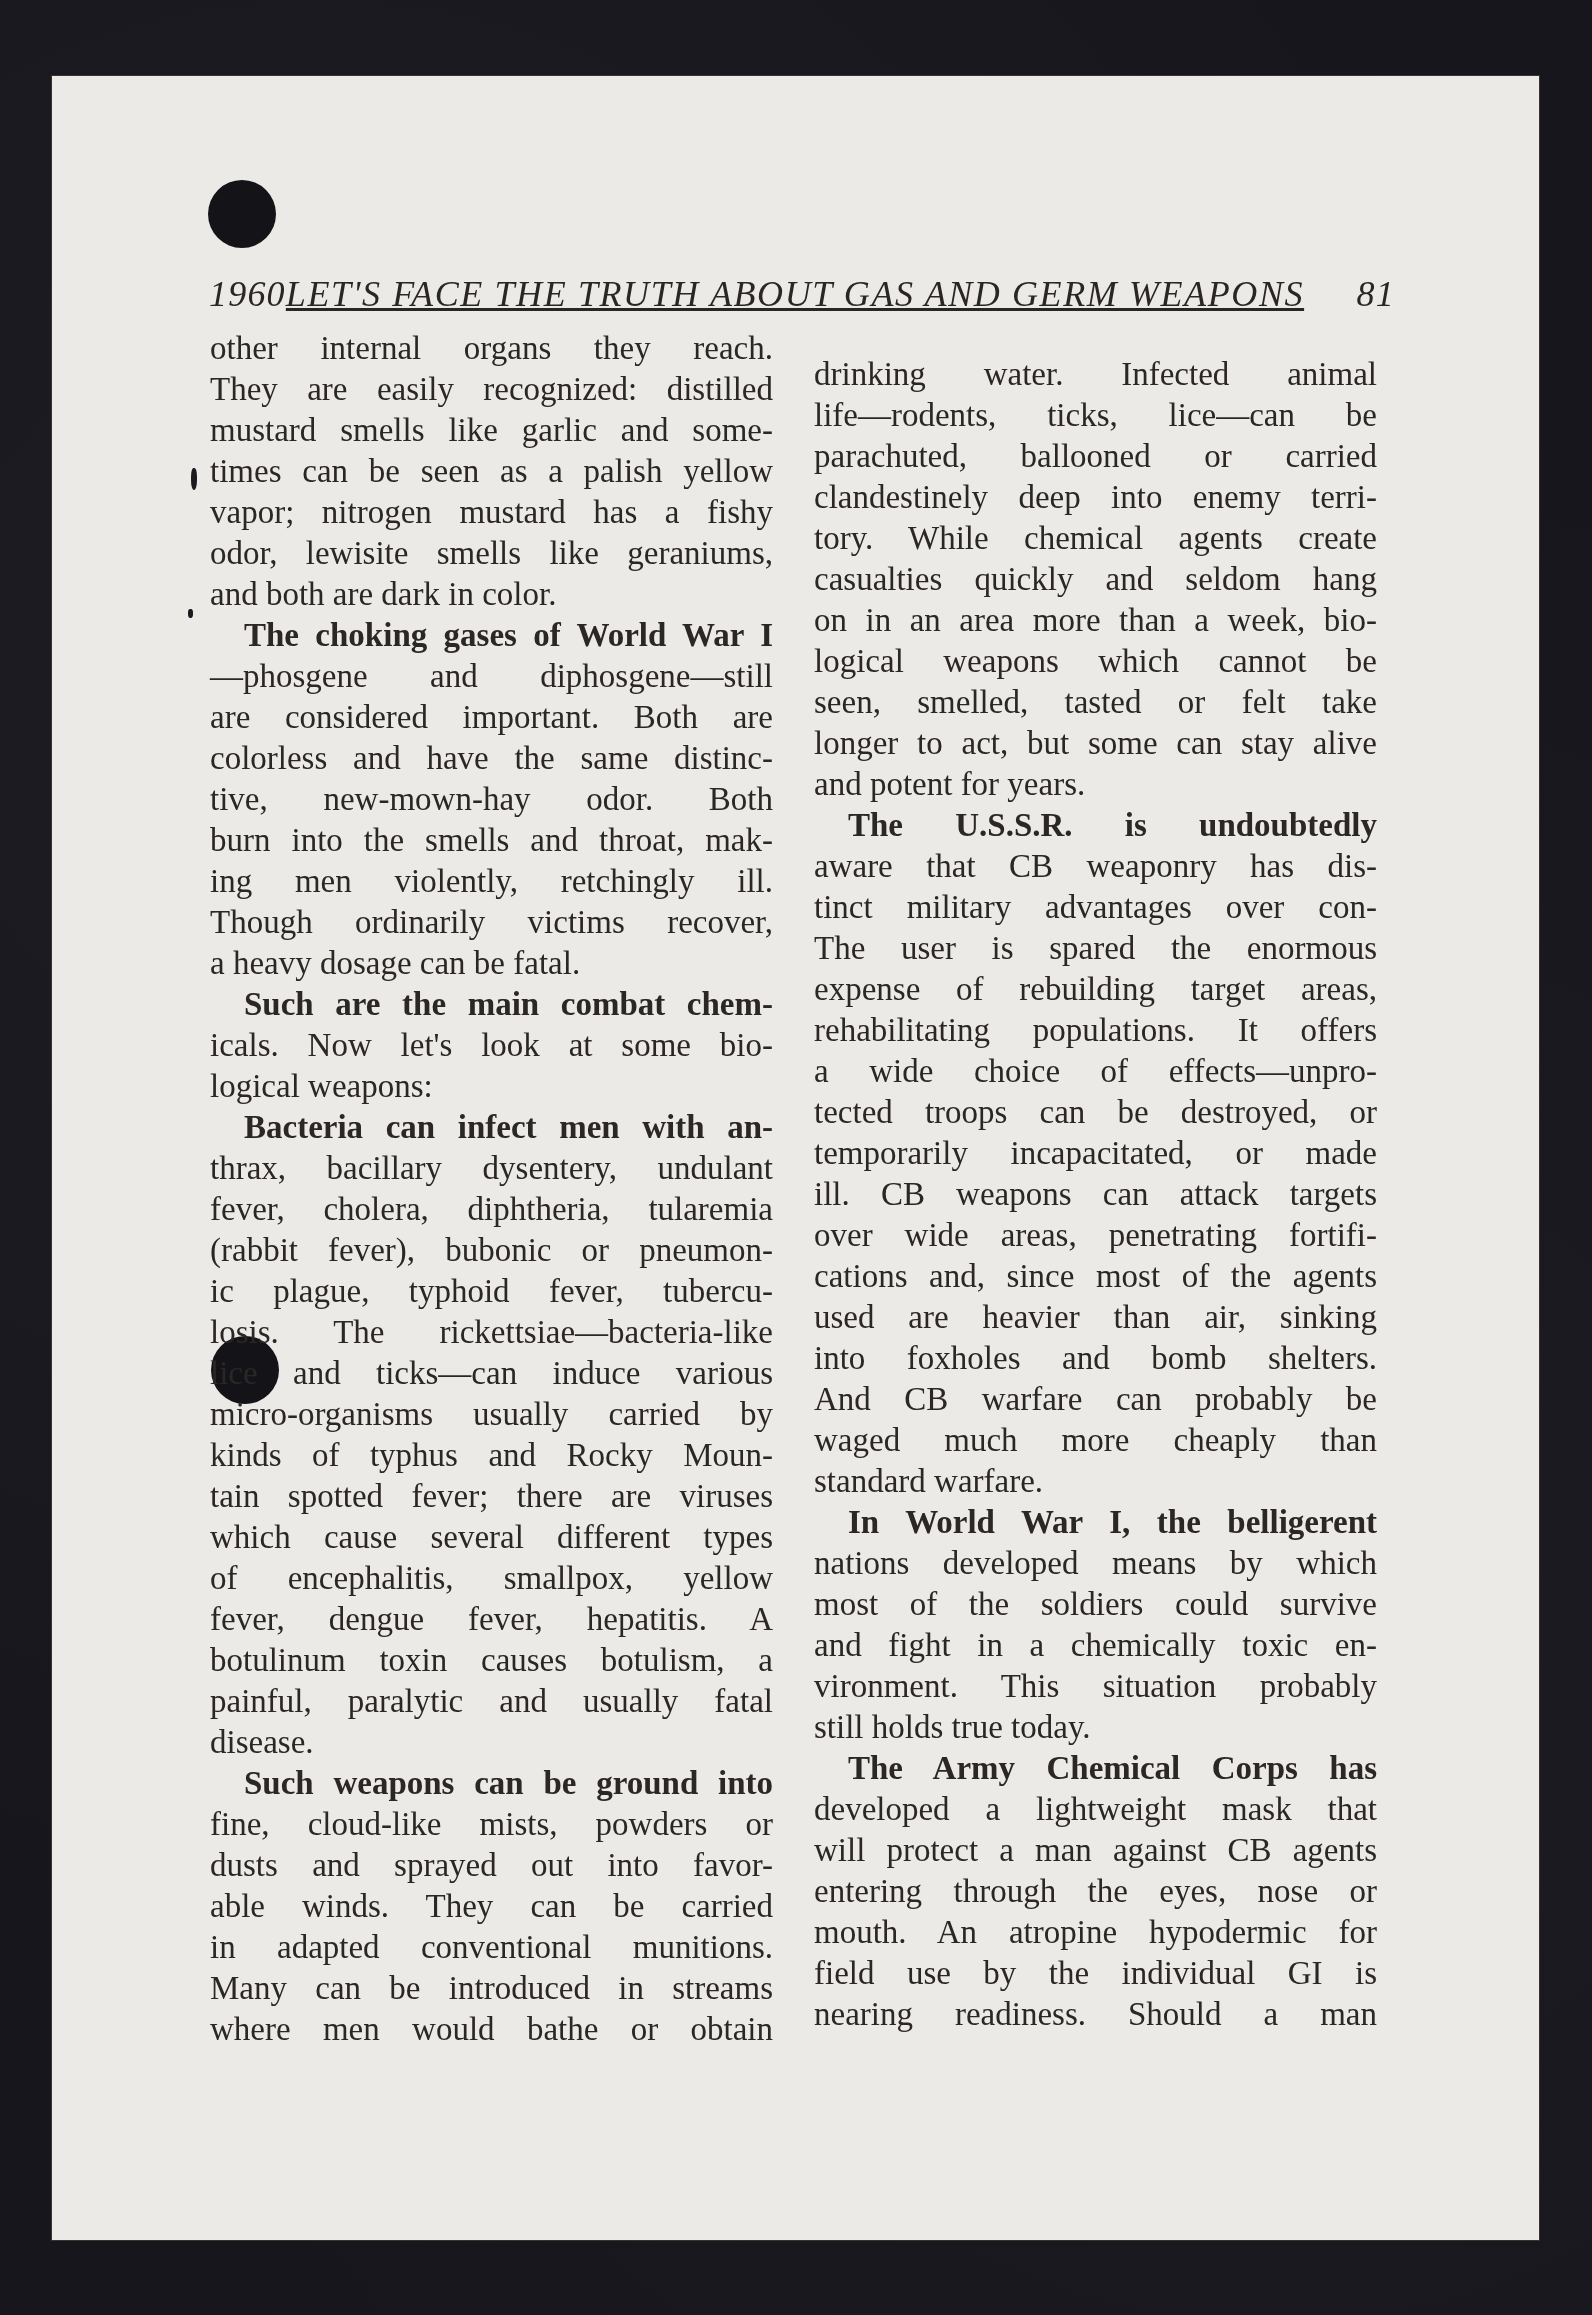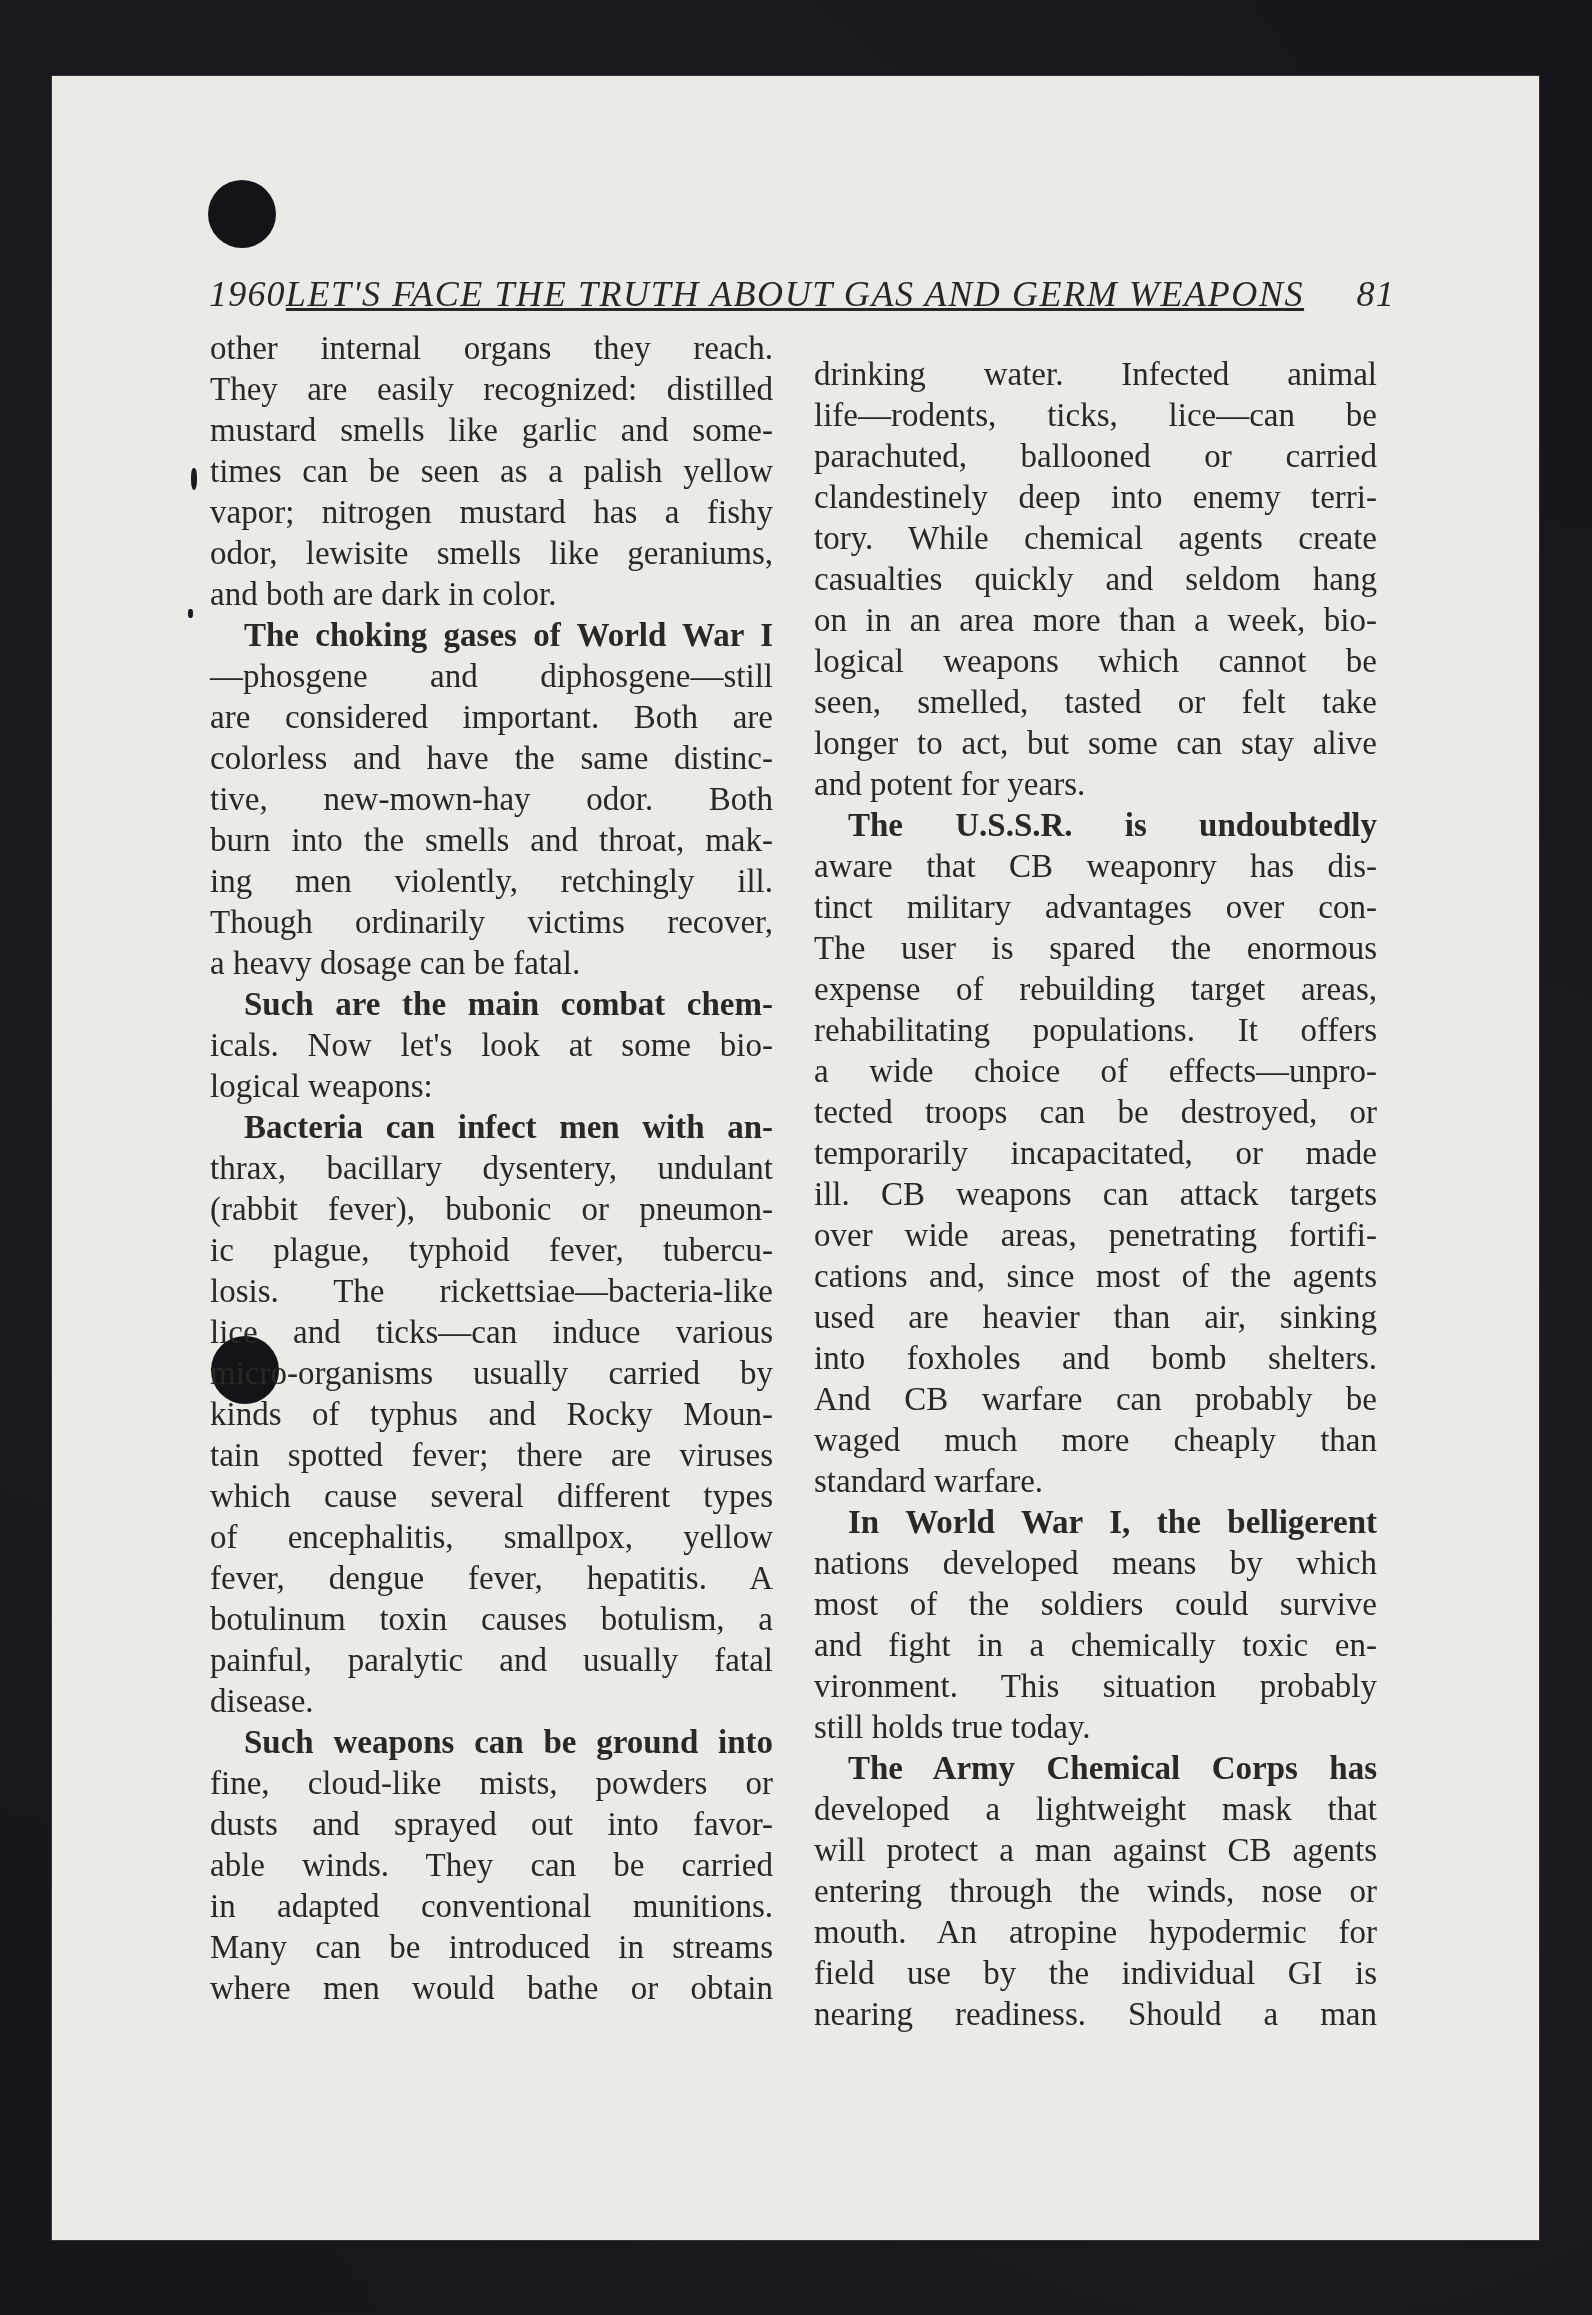--- a/index.html
+++ b/index.html
@@ -78,20 +78,21 @@
     <span class="line">tive, new-mown-hay odor. Both</span>
     <span class="line">burn into the smells and throat, mak-</span>
     <span class="line">ing men violently, retchingly ill.</span>
     <span class="line">Though ordinarily victims recover,</span>
     <span class="line last">a heavy dosage can be fatal.</span>
     <span class="line indent">Such are the main combat chem-</span>
     <span class="line">icals. Now let's look at some bio-</span>
     <span class="line last">logical weapons:</span>
     <span class="line indent">Bacteria can infect men with an-</span>
     <span class="line">thrax, bacillary dysentery, undulant</span>
+    <span class="line">fever, cholera, diphtheria, tularemia</span>
     <span class="line">(rabbit fever), bubonic or pneumon-</span>
     <span class="line">ic plague, typhoid fever, tubercu-</span>
     <span class="line">losis. The rickettsiae—bacteria-like</span>
     <span class="line">lice and ticks—can induce various</span>
     <span class="line">micro-organisms usually carried by</span>
     <span class="line">kinds of typhus and Rocky Moun-</span>
     <span class="line">tain spotted fever; there are viruses</span>
     <span class="line">which cause several different types</span>
     <span class="line">of encephalitis, smallpox, yellow</span>
     <span class="line">fever, dengue fever, hepatitis. A</span>
@@ -137,18 +138,18 @@
     <span class="line last">standard warfare.</span>
     <span class="line indent">In World War I, the belligerent</span>
     <span class="line">nations developed means by which</span>
     <span class="line">most of the soldiers could survive</span>
     <span class="line">and fight in a chemically toxic en-</span>
     <span class="line">vironment. This situation probably</span>
     <span class="line last">still holds true today.</span>
     <span class="line indent">The Army Chemical Corps has</span>
     <span class="line">developed a lightweight mask that</span>
     <span class="line">will protect a man against CB agents</span>
-    <span class="line">entering through the winds, nose or</span>
+    <span class="line">entering through the eyes, nose or</span>
     <span class="line">mouth. An atropine hypodermic for</span>
     <span class="line">field use by the individual GI is</span>
     <span class="line">nearing readiness. Should a man</span>
   </div>
 
 
 </body></html>

